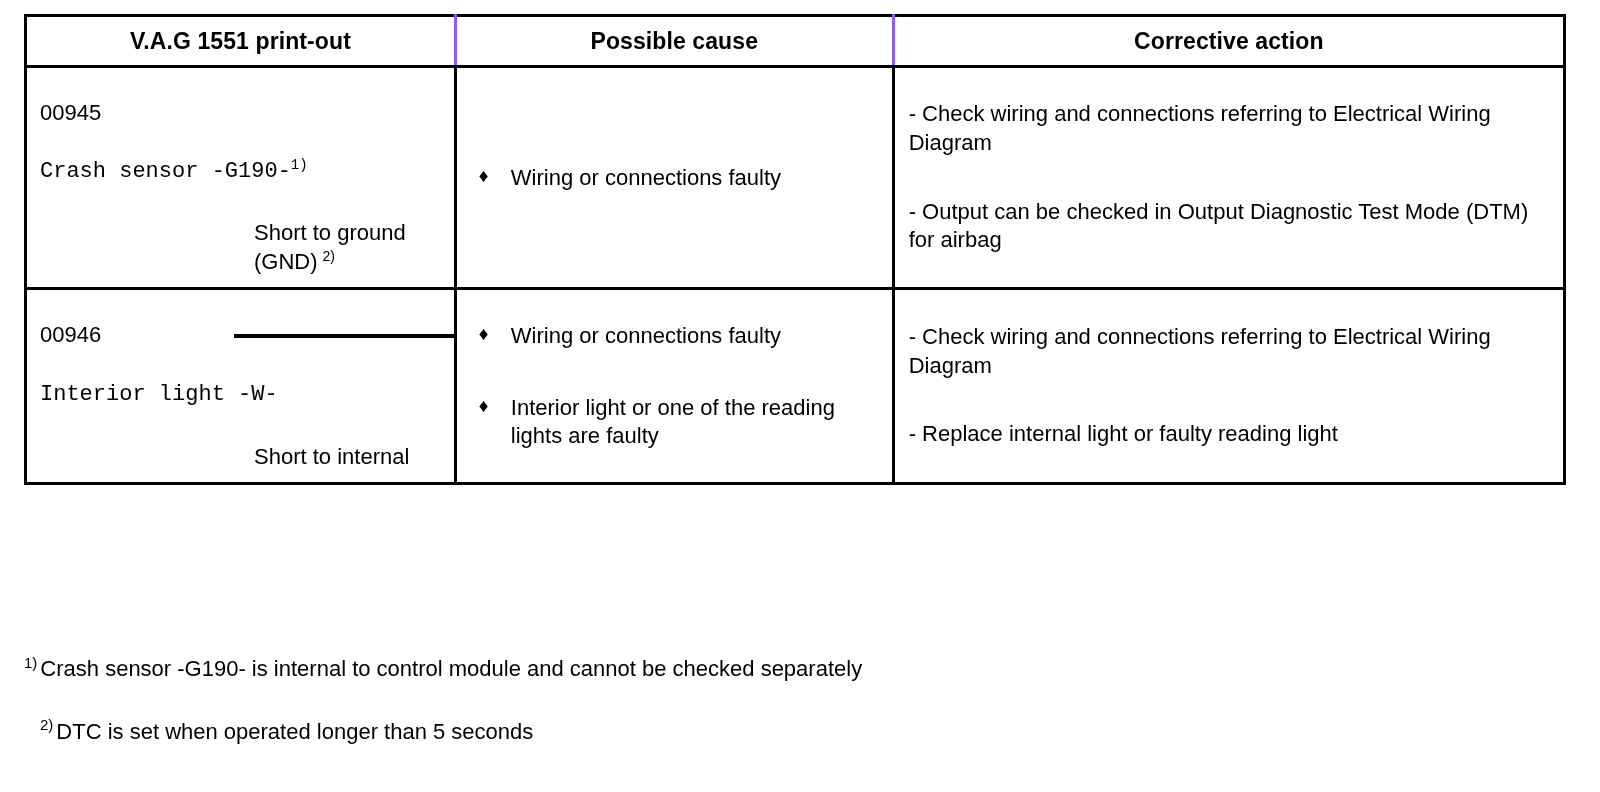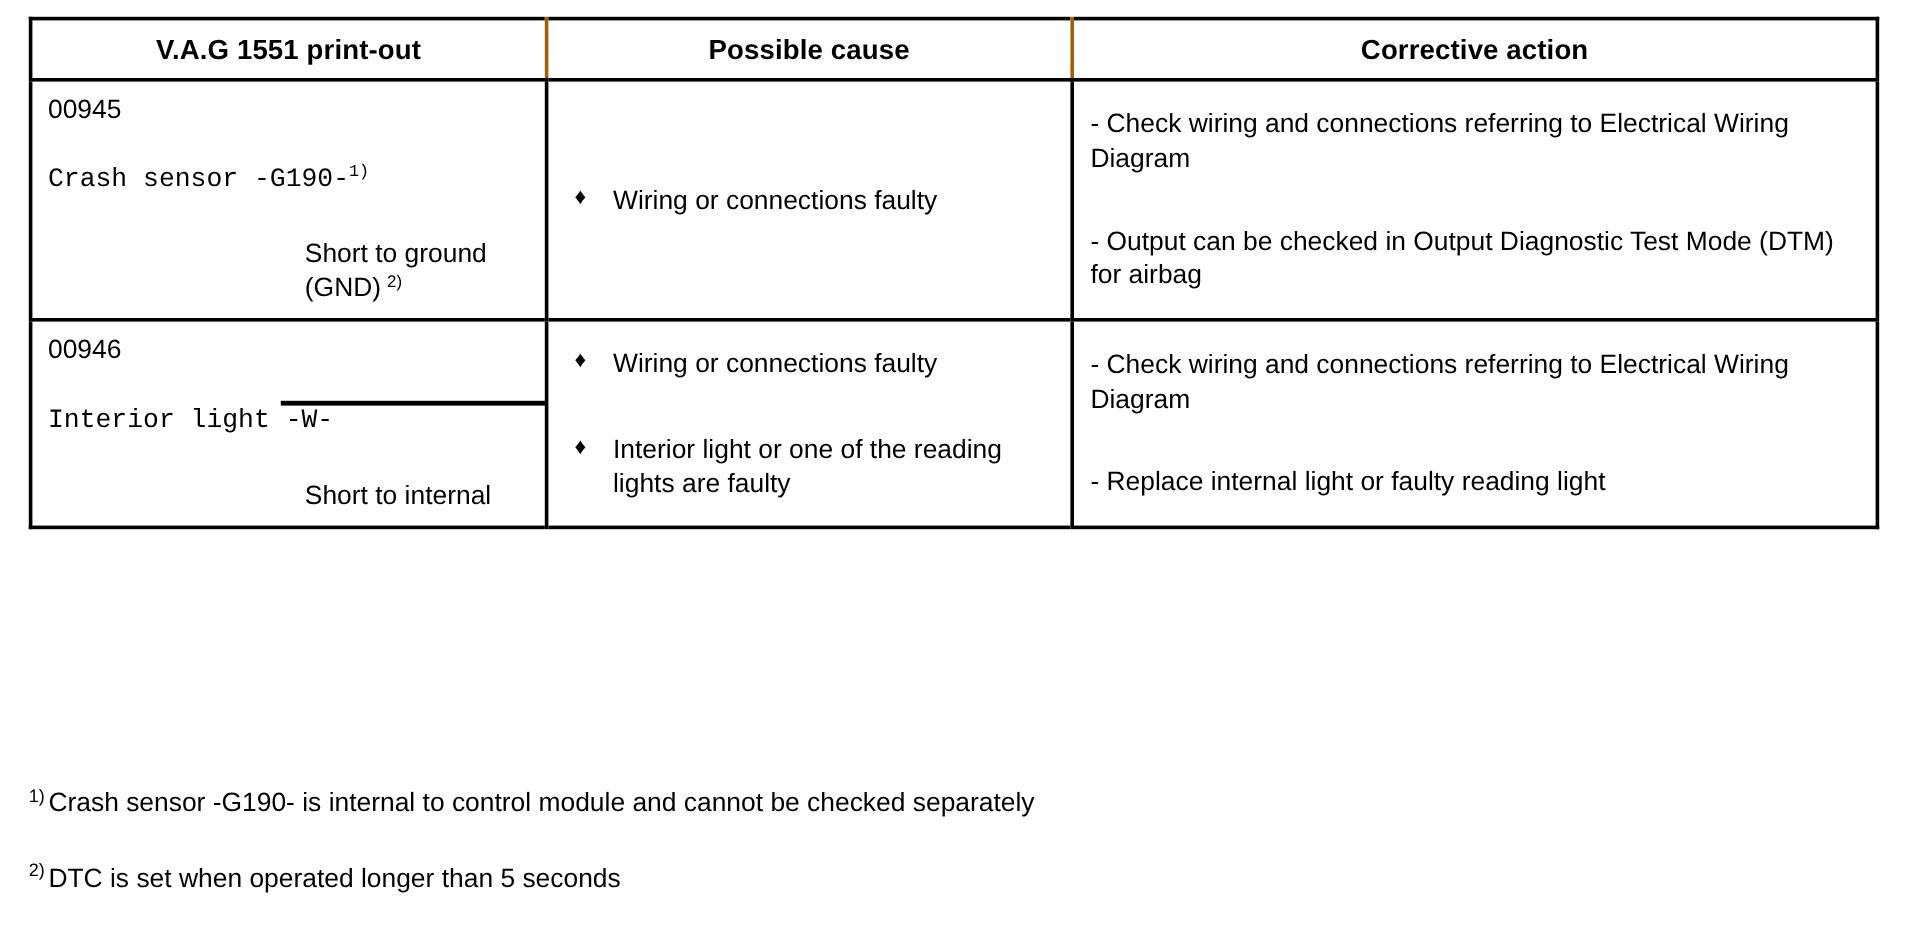--- a/index.html
+++ b/index.html
@@ -51,21 +51,21 @@
   col.c3 { width: 670px; }
 
   
   .hdr-cell {
     font-size: 23px;
     font-weight: bold;
     letter-spacing: 0.1px;
     height: 48px;
     padding: 0 0 0 13px;
     border-bottom: 3px solid #000;
-    border-right: 3px solid #a16207;
+    border-right: 3px solid #8b5cf6;
     vertical-align: middle;
     white-space: nowrap;
   }
   .hdr-cell.last { border-right: none; }
 
   
   .body-cell {
     border-right: 3px solid #000;
     vertical-align: middle;
     padding: 0;
@@ -78,21 +78,21 @@
 
   
   .c1-box {
     position: relative;
     padding: 10px 8px 10px 13px;
     font-size: 22px;
     line-height: 1.2;
   }
   .code-line {
     font-size: 22px;
-    margin: 0 0 0 0;
+    margin: 22px 0 0 0;
   }
   .name-line {
     font-size: 22px;
     margin: 33px 0 0 0;
     white-space: nowrap;
     font-family: Liberation Mono, monospace;
   }
   .indent-line {
     font-size: 22px;
     margin: 32px 0 0 214px;
@@ -158,21 +158,21 @@
     position: absolute;
     left: 24px;
     top: 655px;
     width: 1540px;
   }
   .footnote {
     font-size: 22px;
     line-height: 1.3;
     white-space: nowrap;
   }
-  .footnote + .footnote { margin-top: 34px; }
+  .footnote + .footnote { margin-top: 34px; margin-left: 16px; }
   .footnote sup {
     font-size: 15px;
     vertical-align: super;
     line-height: 0;
     margin-right: 3px;
   }
 </style>
 </head>
 <body>
 

